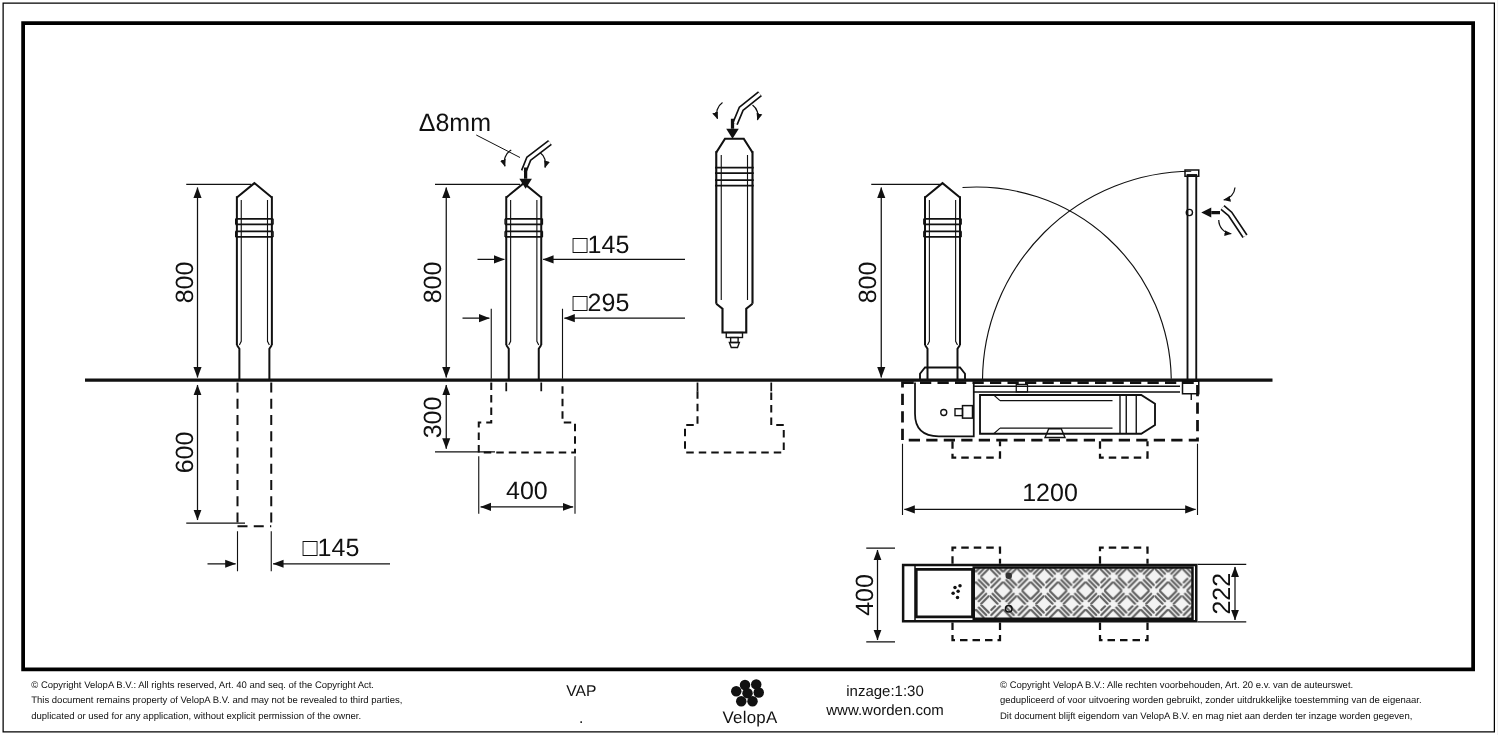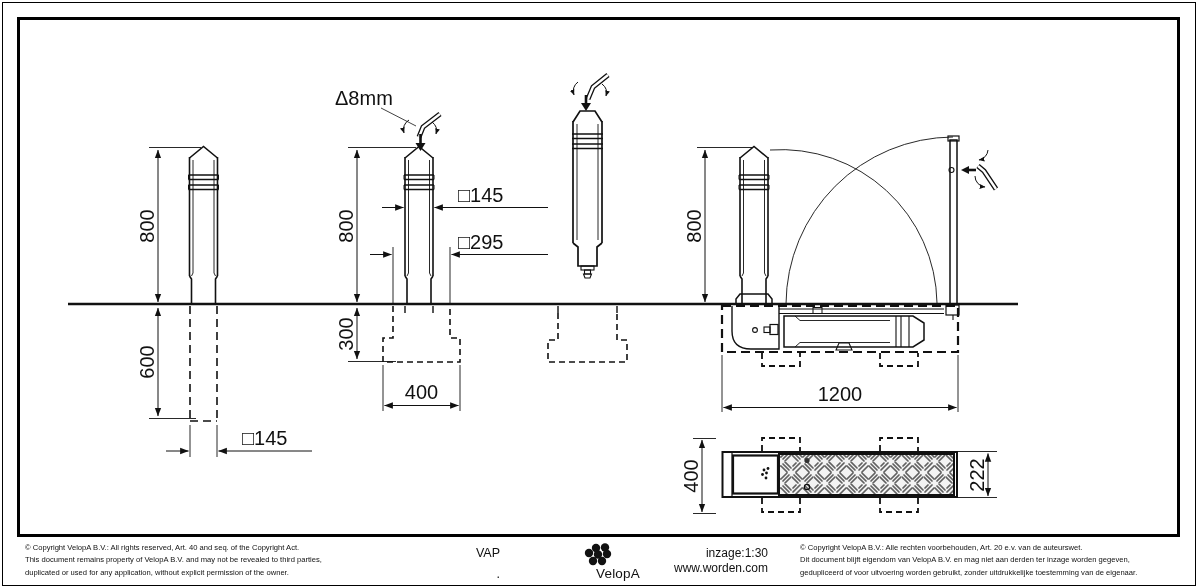--- a/index.html
+++ b/index.html
@@ -6,21 +6,21 @@
   .page{position:relative;width:1198px;height:588px;background:#fff;overflow:hidden;
         font-family:"Liberation Sans",sans-serif;color:#111;}
   .outer-border{position:absolute;left:2px;top:2px;right:2px;bottom:2px;border:1.5px solid #000;}
   .frame{position:absolute;left:17px;top:17px;width:1163px;height:520px;border:3px solid #000;box-sizing:border-box;}
   .frame svg{position:absolute;left:0;top:0;}
   svg *{vector-effect:none;}
   .ln{stroke:#111;fill:none;}
   .dim{font-family:"Liberation Sans",sans-serif;font-size:20px;fill:#111;}
   .dim.mid{text-anchor:middle;}
   .footer-block{position:absolute;font-size:7.6px;line-height:12.4px;color:#111;white-space:nowrap;}
-  .footer-center{position:absolute;text-align:right;color:#111;}
+  .footer-center{position:absolute;text-align:center;color:#111;}
   .vap{font-size:12.5px;}
   .brandword{font-weight:400;font-size:13.5px;letter-spacing:0.2px;}
   .scaleblk{font-size:12px;line-height:15px;}
 </style>
 </head>
 <body>
 
 <div class="page">
   <div class="outer-border"></div>
 
@@ -244,16 +244,16 @@
   </div>
   <div class="footer-center brandword" style="left:560px;top:566px;width:80px;">VelopA</div>
 
   <div class="footer-center scaleblk" style="left:648px;top:546px;width:120px;">
     <div>inzage:1:30</div>
     <div>www.worden.com</div>
   </div>
 
   <div class="footer-block" style="left:800px;top:542px;">
     <div>©  Copyright VelopA B.V.: Alle rechten voorbehouden, Art. 20 e.v. van de auteurswet.</div>
+    <div>gedupliceerd of voor uitvoering worden gebruikt, zonder uitdrukkelijke toestemming van de eigenaar.</div>
     <div>Dit document blijft eigendom van VelopA B.V. en mag niet aan derden ter inzage worden gegeven,</div>
-    <div>gedupliceerd of voor uitvoering worden gebruikt, zonder uitdrukkelijke toestemming van de eigenaar.</div>
   </div>
 </div>
 
 </body></html>

